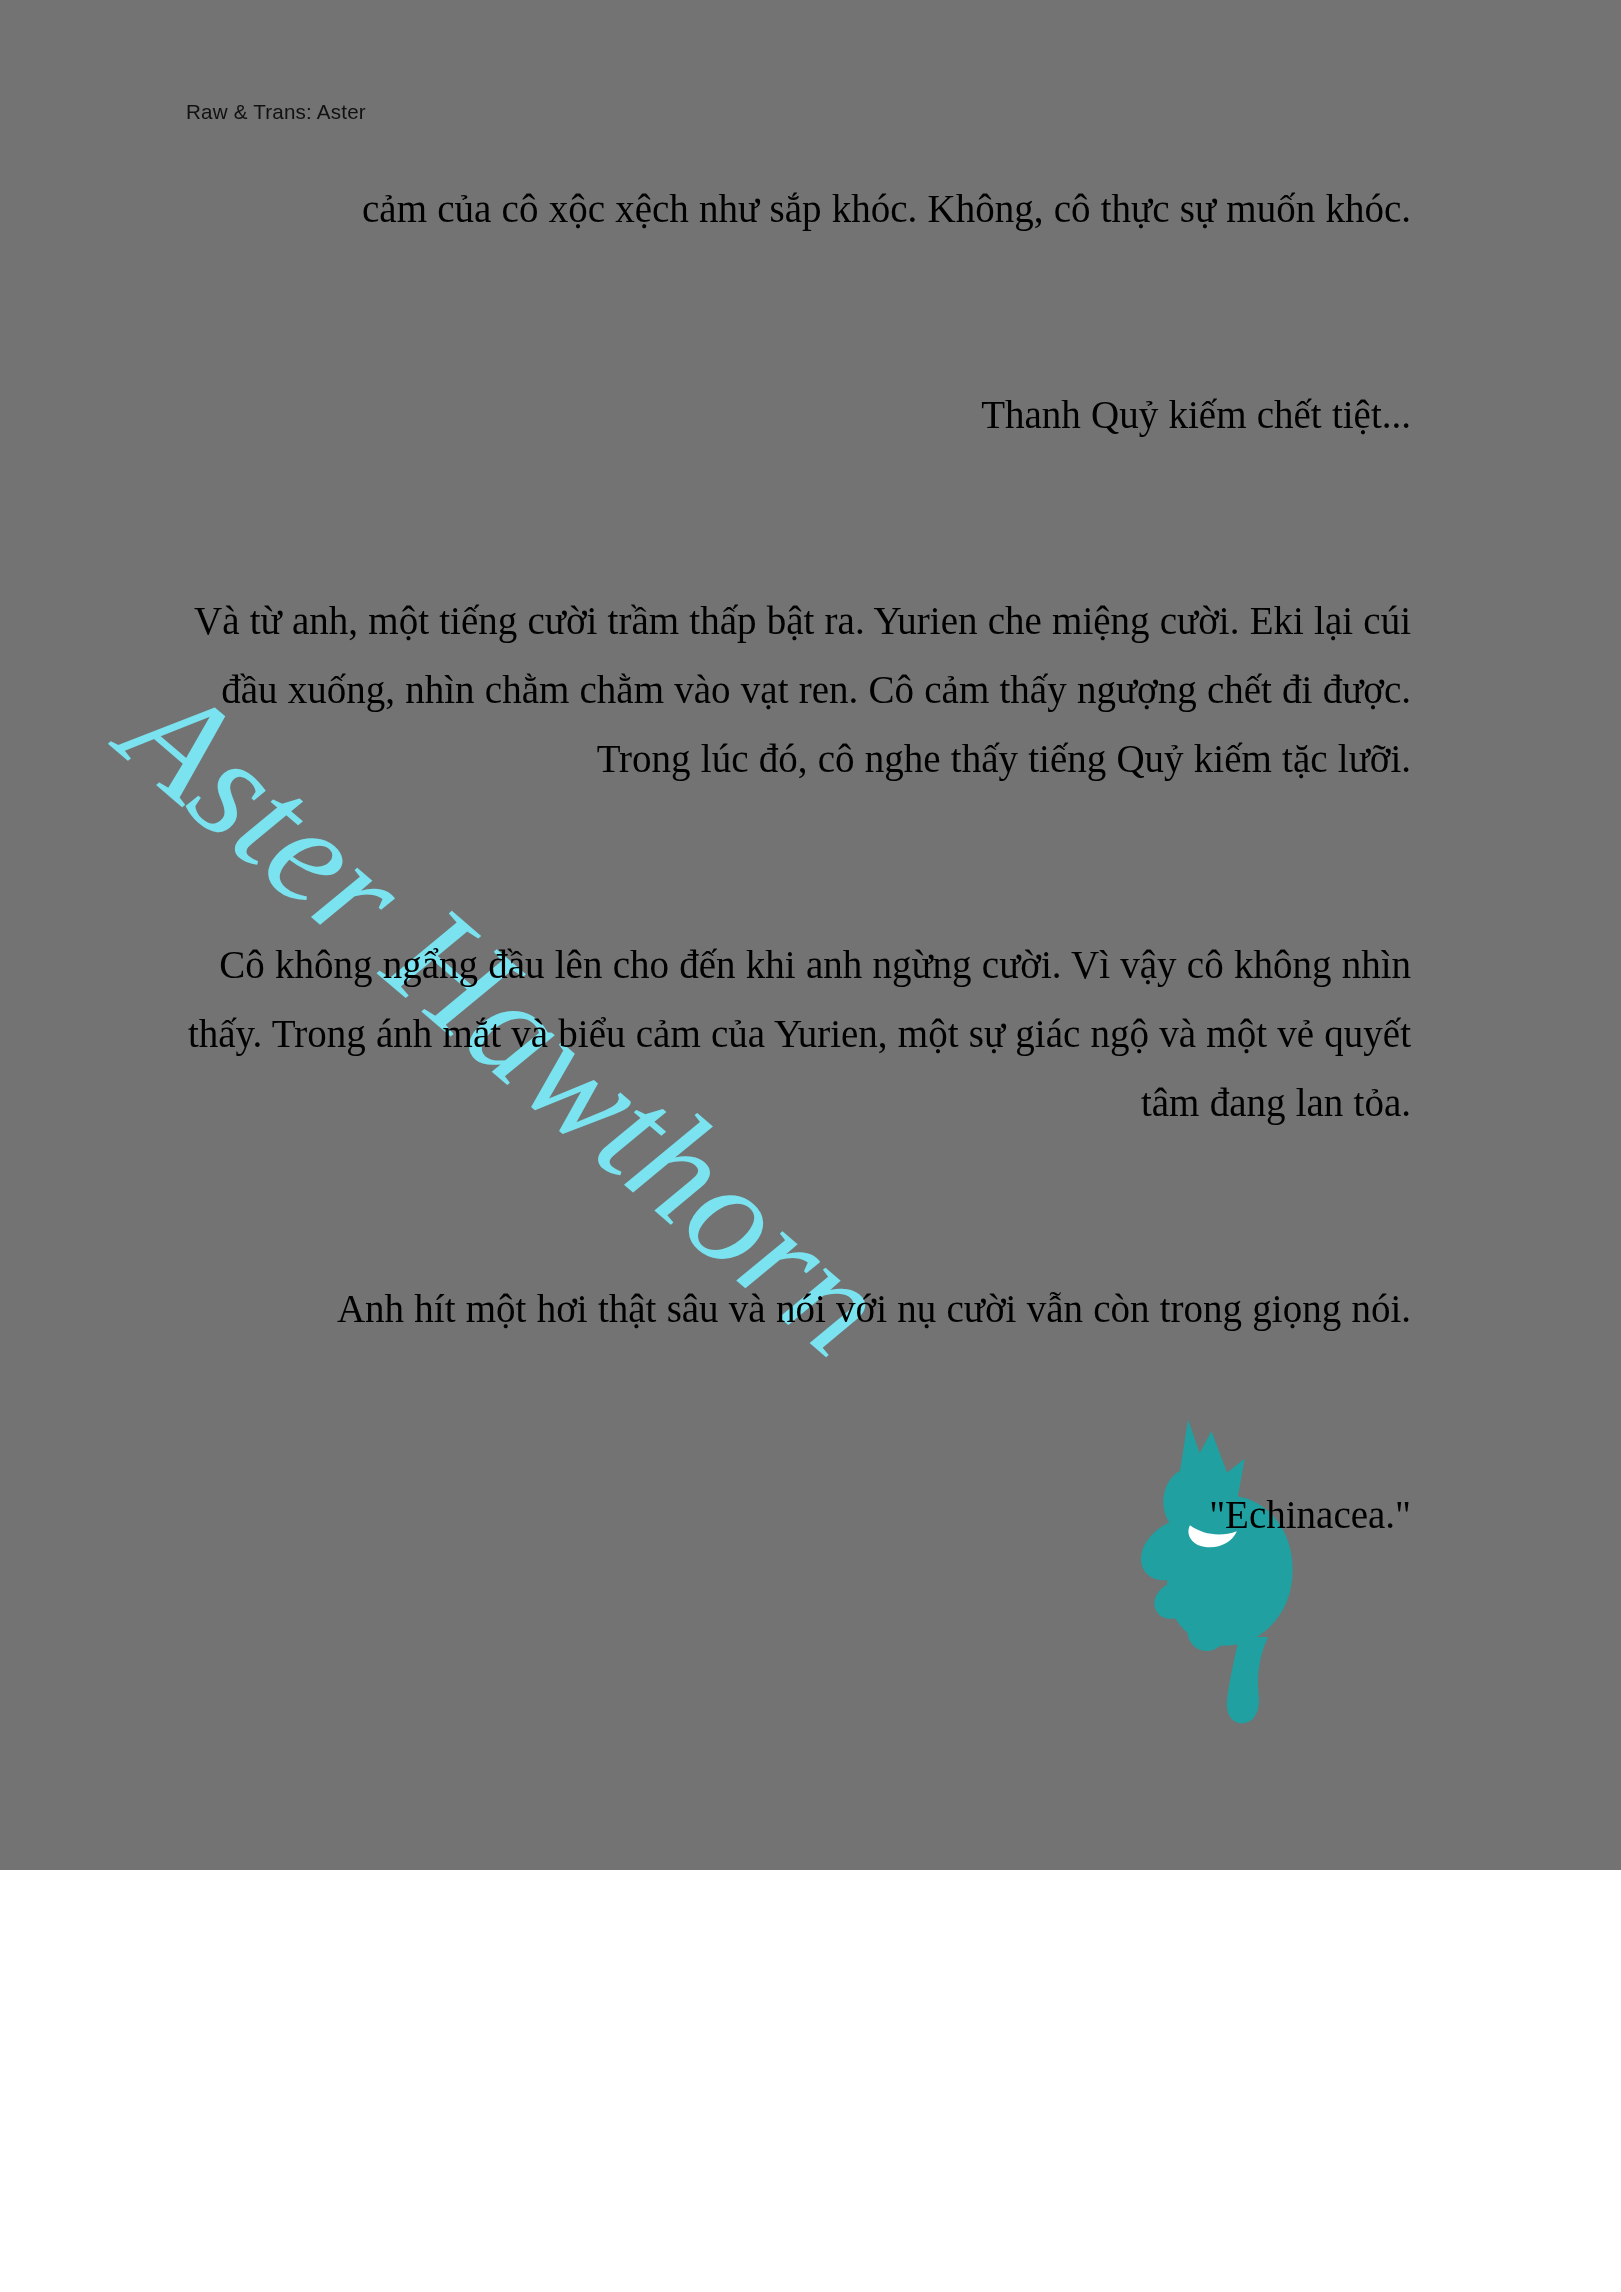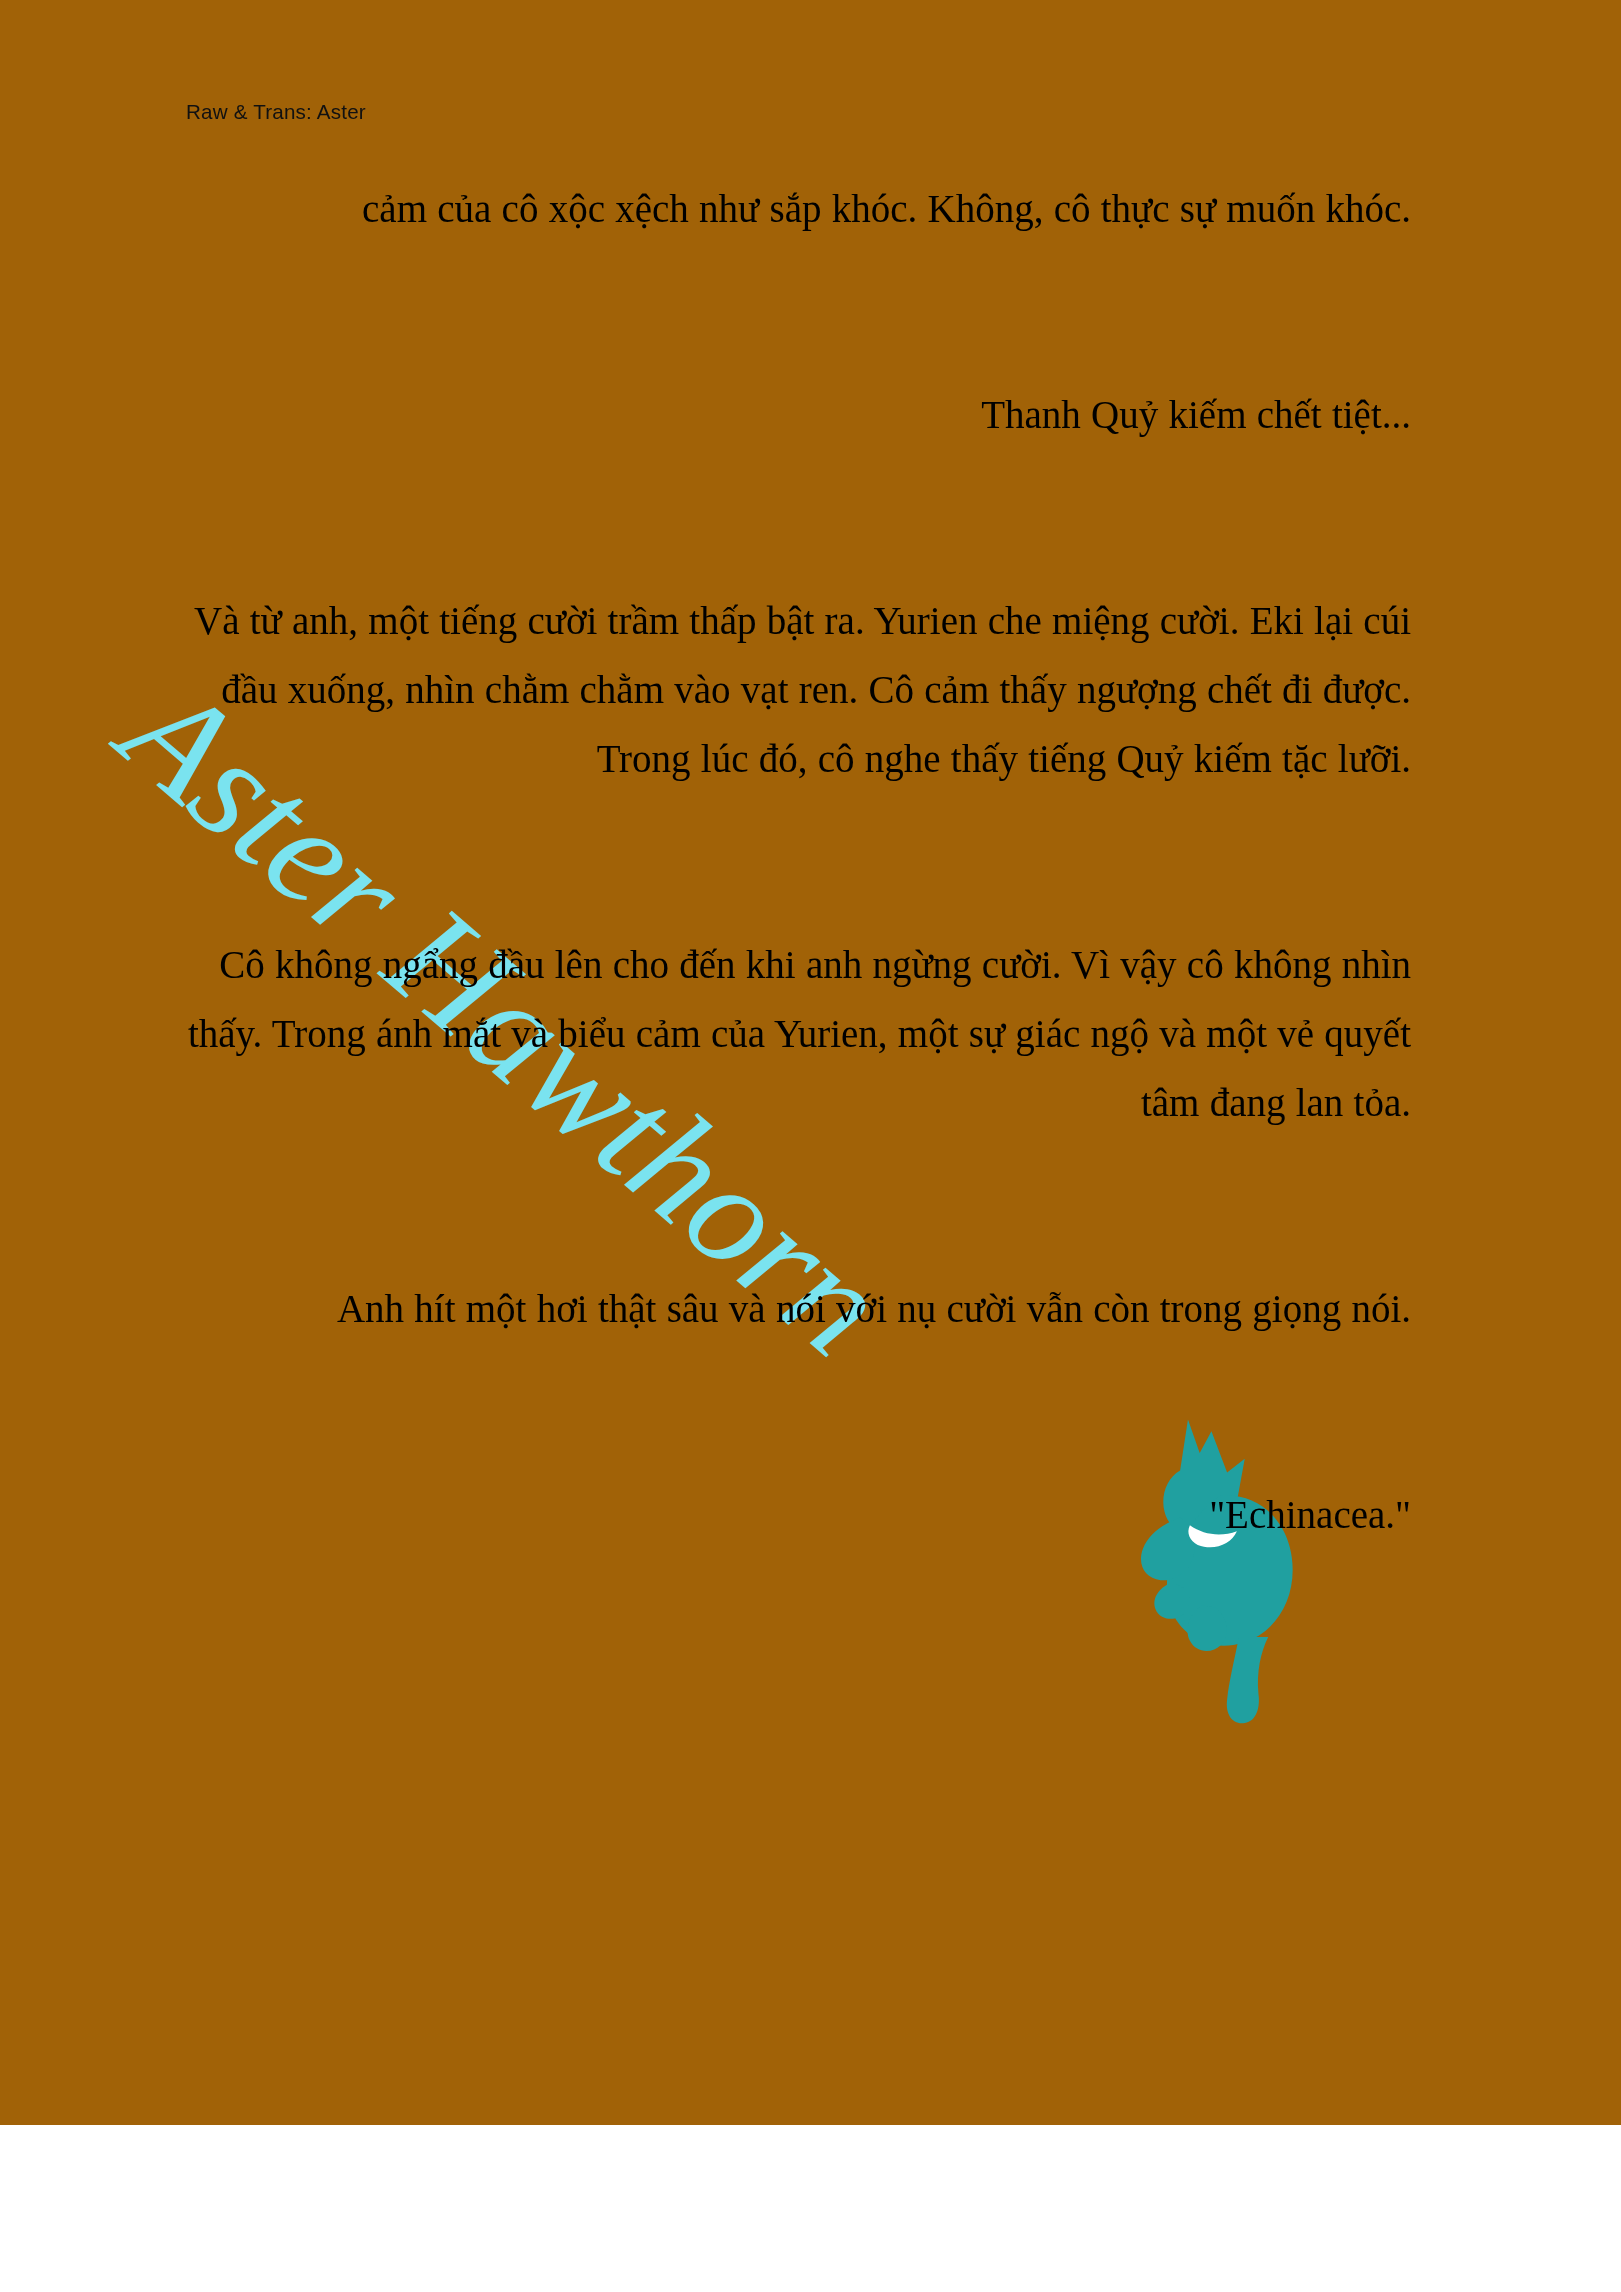--- a/index.html
+++ b/index.html
@@ -6,22 +6,22 @@
     margin: 0;
     padding: 0;
     background: #ffffff;
   }
   body {
     font-family: "Liberation Serif", "DejaVu Serif", serif;
   }
   .page {
     position: relative;
     width: 1621px;
-    height: 2125px;
-    background: #a16207;
+    height: 1870px;
+    background: #737373;
     overflow: hidden;
     box-sizing: border-box;
   }
 
   
   .page-header {
     position: absolute;
     left: 186px;
     top: 100px;
     font-family: "Liberation Sans", "DejaVu Sans", sans-serif;

